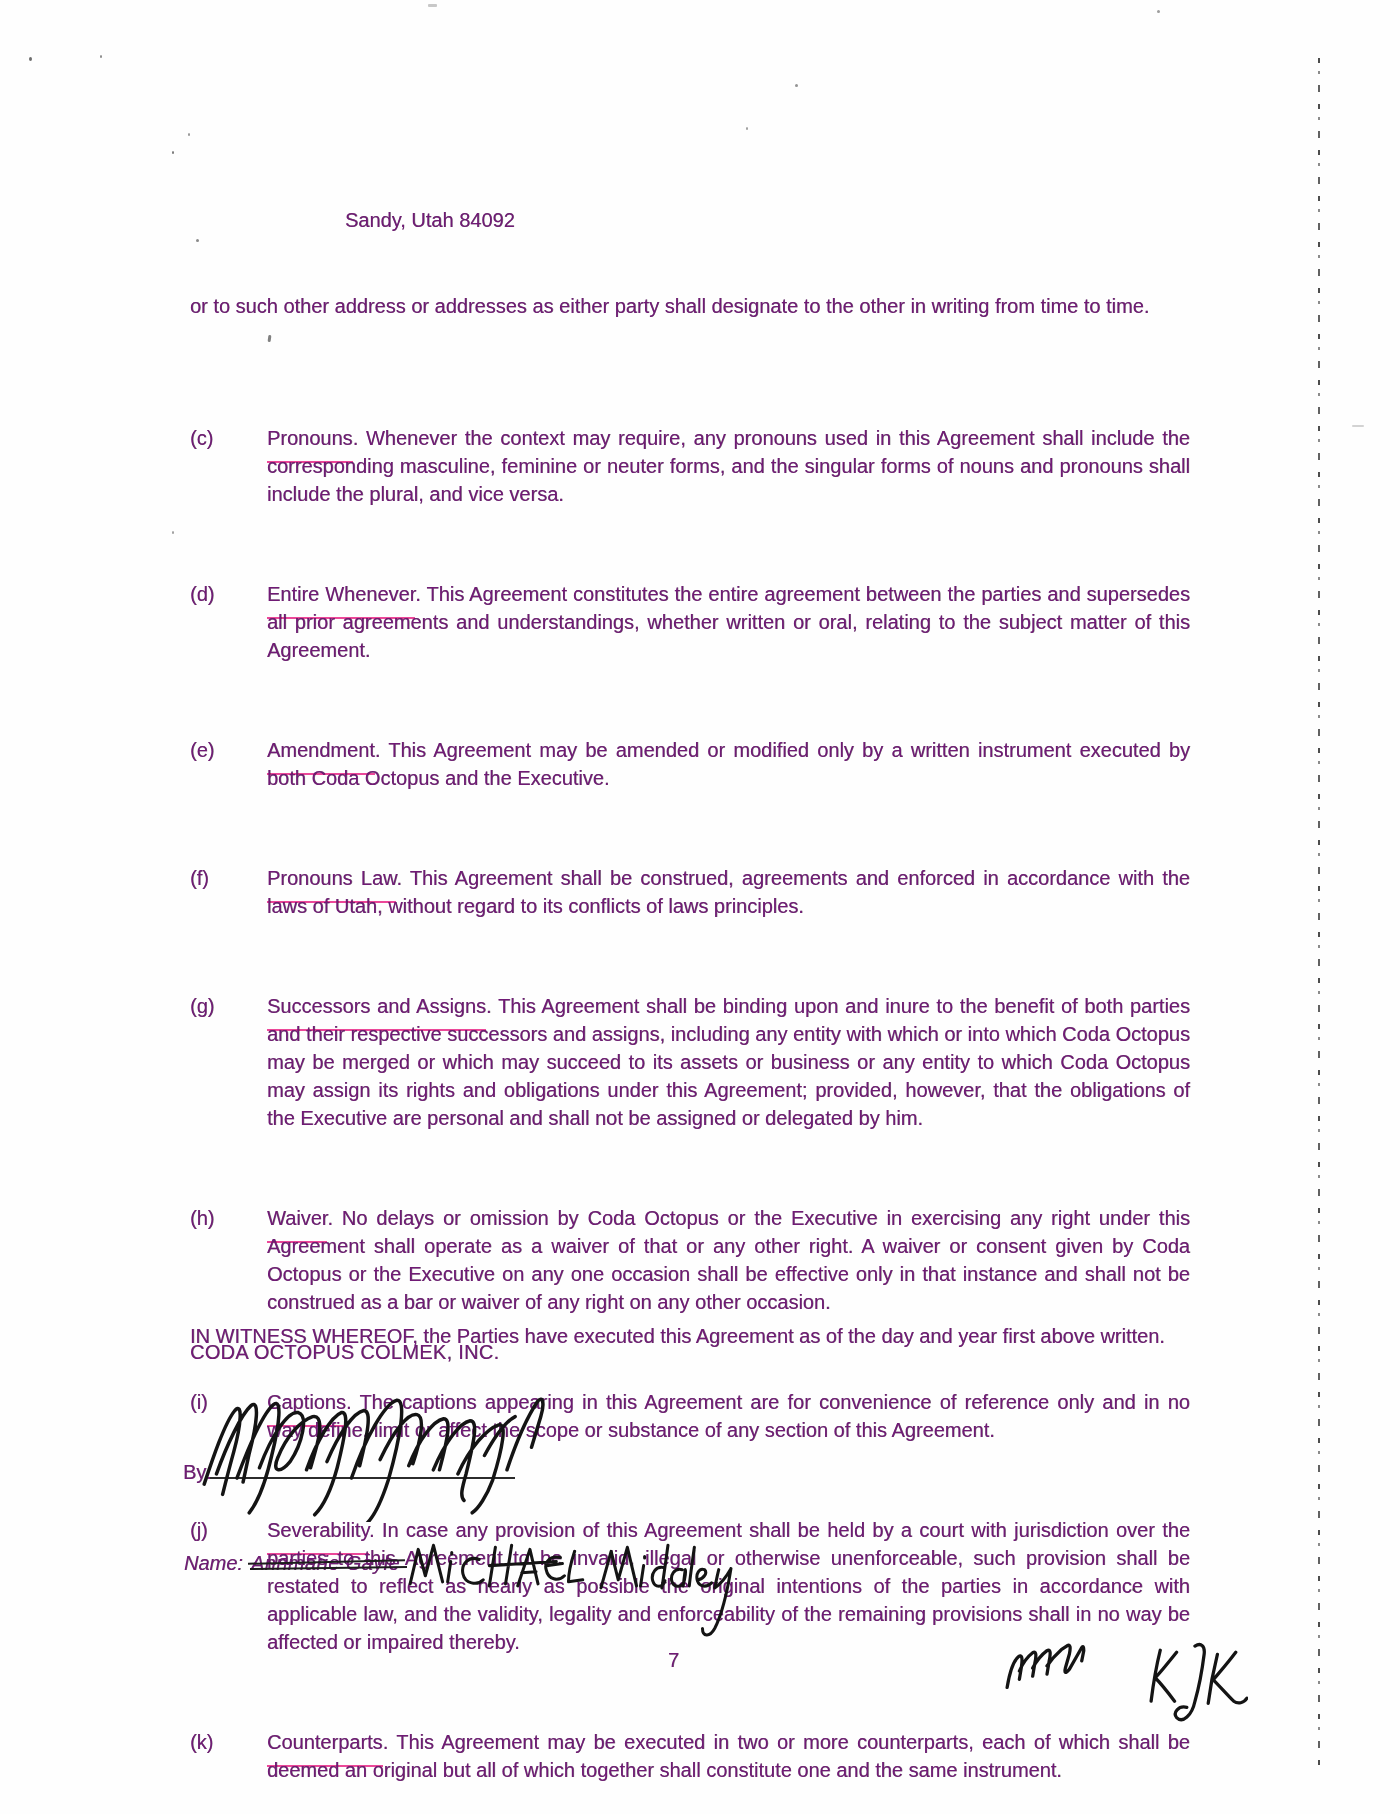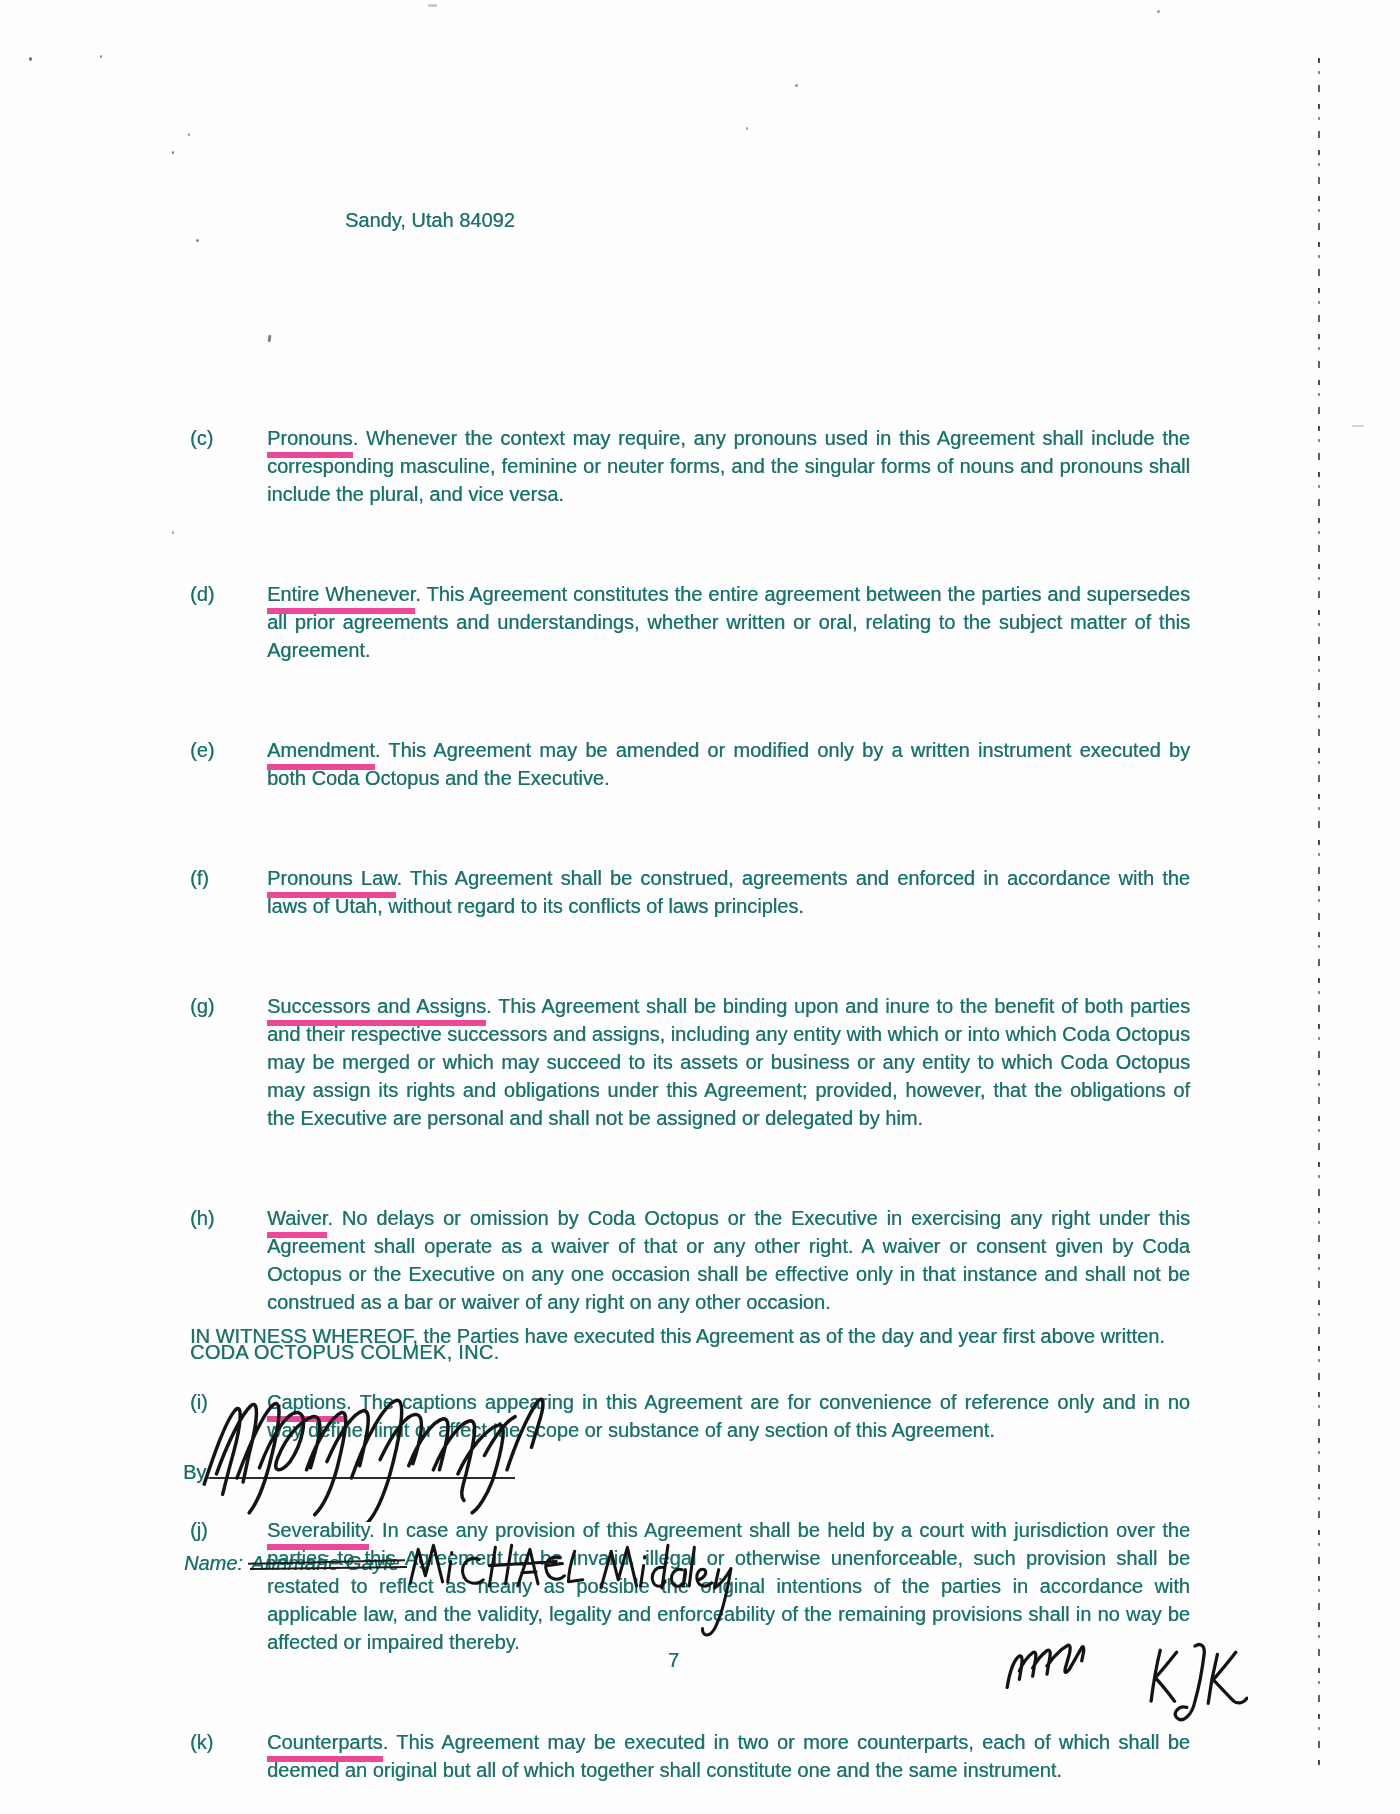--- a/index.html
+++ b/index.html
@@ -2,37 +2,37 @@
 <html><head>
 <meta charset="utf-8">
 <style>
   html,body{margin:0;padding:0;background:#e8e8e8;}
   .page{
     position:relative;
     width:1400px;height:1814px;
     margin:0 auto;
     background:#fefefe;
     font-family:"Liberation Sans", sans-serif;
-    color:#0f766e;
+    color:#701a75;
     overflow:hidden;
   }
   .txt{
     position:absolute;
     font-size:20px;
     line-height:28px;
     text-shadow:0.4px 0.2px 0 rgba(0,0,0,0.5);
     white-space:pre-wrap;
   }
   .address{left:345px;top:206px;}
   .intro{left:190px;top:292px;width:1000px;}
   .clauses{left:190px;top:368px;width:1000px;}
   .clause{display:flex;margin-bottom:16px;}
   .clause-label{width:77px;flex:none;}
   .clause-body{width:923px;text-align:justify;}
-  .term{border-bottom:6px solid #ec4899;padding-bottom:3px;}
+  .term{border-bottom:2px solid #ec4899;padding-bottom:12px;}
   .witness{left:190px;top:1294px;width:1060px;white-space:nowrap;margin-top:28px;}
   .company{left:190px;top:1338px;letter-spacing:0.3px;text-align:right;}
   .by-label{left:183px;top:1458px;}
   .sig-rule{position:absolute;left:210px;top:1477px;width:305px;height:2px;background:#2b2b2b;}
   .sig-svg{position:absolute;left:200px;top:1388px;}
   .name-row{left:184px;top:1549px;font-style:italic;}
   .struck{position:relative;display:inline-block;margin-left:8px;letter-spacing:0.4px;}
   .struck::before{content:"";position:absolute;left:-3px;right:-5px;top:44%;height:2.4px;background:#1d1d1d;transform:rotate(-1.3deg);}
   .struck::after{content:"";position:absolute;left:-1px;right:-7px;top:66%;height:2.2px;background:#1d1d1d;transform:rotate(-0.7deg);}
   .hand-name{position:absolute;left:402px;top:1535px;}
@@ -49,20 +49,21 @@
   .speck{position:absolute;background:#3c3c3c;border-radius:50%;}
   svg path{fill:none;stroke:#141414;stroke-linecap:round;stroke-linejoin:round;}
 </style>
 </head>
 <body>
 
 <div class="page">
 
   <div class="txt address">Sandy, Utah 84092</div>
 
+  <div class="txt intro">or to such other address or addresses as either party shall designate to the other in writing from time to time.</div>
 
   <div class="txt clauses">
     <div class="clause">
       <div class="clause-label">(c)</div>
       <div class="clause-body"><span class="term">Pronouns</span><span>. Whenever the context may require, any pronouns used in this Agreement shall include the corresponding masculine, feminine or neuter forms, and the singular forms of nouns and pronouns shall include the plural, and vice versa.</span></div>
     </div>
     <div class="clause">
       <div class="clause-label">(d)</div>
       <div class="clause-body"><span class="term">Entire Whenever</span><span>. This Agreement constitutes the entire agreement between the parties and supersedes all prior agreements and understandings, whether written or oral, relating to the subject matter of this Agreement.</span></div>
     </div>

